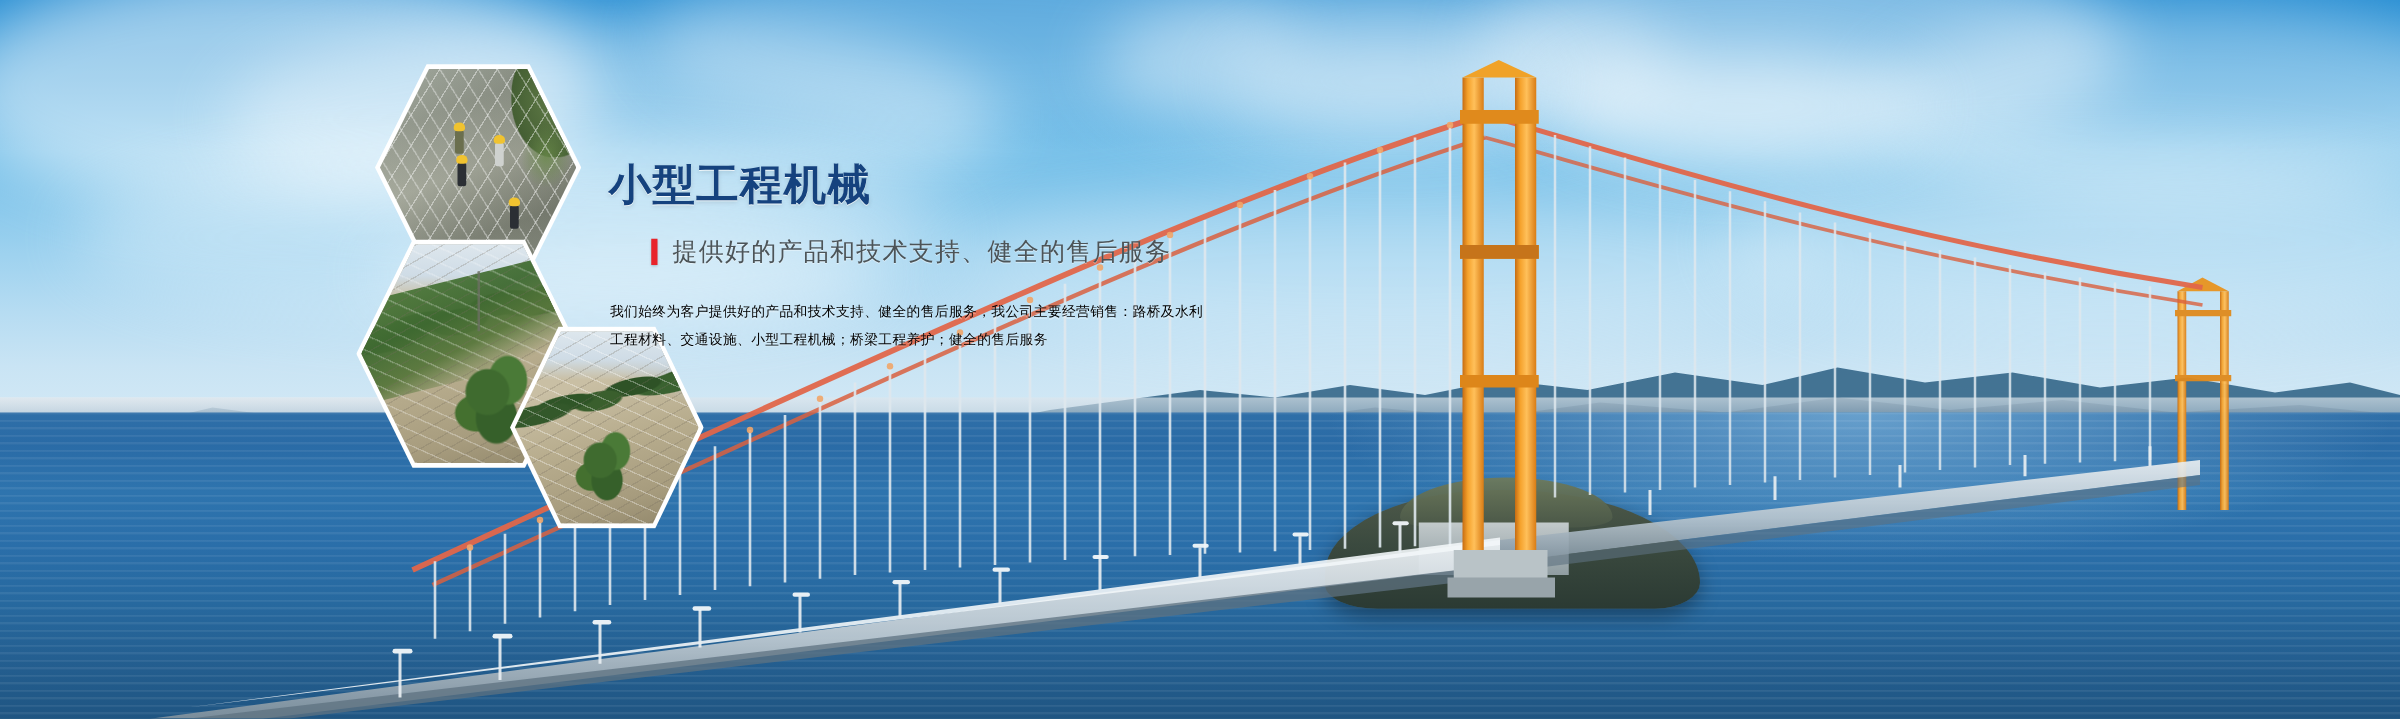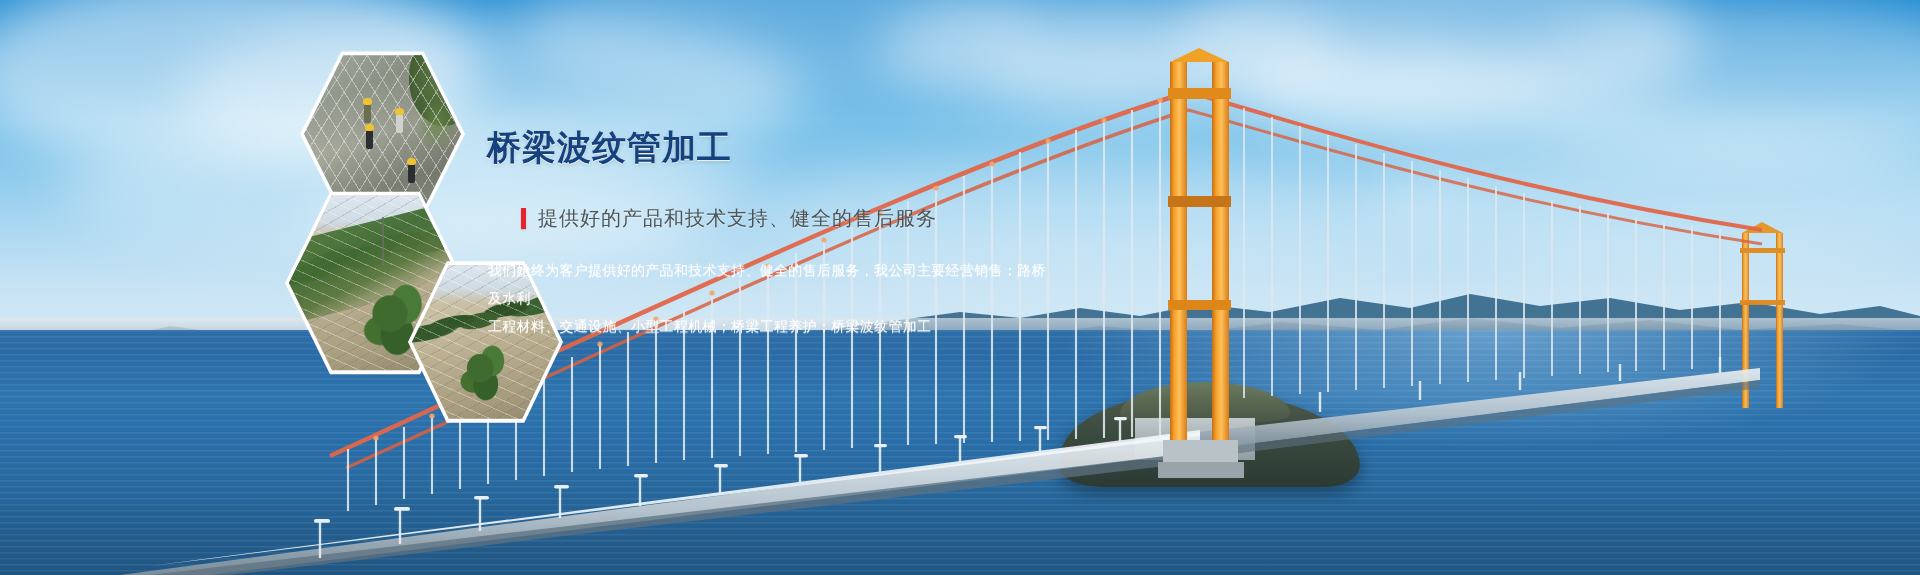--- a/index.html
+++ b/index.html
@@ -214,35 +214,35 @@
     text-shadow:0 1px 0 rgba(255,255,255,.75), 0 2px 4px rgba(0,0,0,.12);
   }
   .hl-sub{
     font-size:27px; font-weight:bold; letter-spacing:.5px;
     color:#353b3f;
     text-shadow:0 1px 0 rgba(255,255,255,.6);
   }
 
   .subline{
     display:flex; align-items:center; gap:12px;
-    margin-top:34px;
+    margin-top:17px;
     padding-left:34px;
   }
   .redbar{
     width:5px; height:21px; background:#e8232a; flex:0 0 auto;
     box-shadow:0 1px 2px rgba(0,0,0,.2);
   }
   .sub-text{
     font-size:20px; color:#4c5458; letter-spacing:1px;
     text-shadow:0 1px 0 rgba(255,255,255,.45);
   }
 
   .body{
     margin-top:24px; margin-left:1px;
-    font-size:14px; line-height:2.0; color:#ffffff;
+    font-size:11px; line-height:2.0; color:#000000;
     letter-spacing:.3px;
     text-shadow:0 1px 0 rgba(255,255,255,.35);
   }
   .body p{ margin:0; }
 </style>
 </head>
 <body>
 
 <div class="banner">
 
@@ -484,28 +484,28 @@
           <div class="bigtree" style="left:28%;bottom:6%;width:46%;height:46%;"></div>
         </div>
       </div>
     </div>
 
   </div>
 
   <div class="copy">
 
     <div class="headline">
-      <span class="hl-main">桥梁波纹管加工</span>
+      <span class="hl-main">小型工程机械</span>
     </div>
 
     <div class="subline">
       <span class="redbar"></span>
       <span class="sub-text">提供好的产品和技术支持、健全的售后服务</span>
     </div>
 
     <div class="body">
       <p>我们始终为客户提供好的产品和技术支持、健全的售后服务，我公司主要经营销售：路桥及水利</p>
-      <p>工程材料、交通设施、小型工程机械；桥梁工程养护；桥梁波纹管加工</p>
+      <p>工程材料、交通设施、小型工程机械；桥梁工程养护；健全的售后服务</p>
     </div>
 
   </div>
 
 </div>
 
 </body></html>

